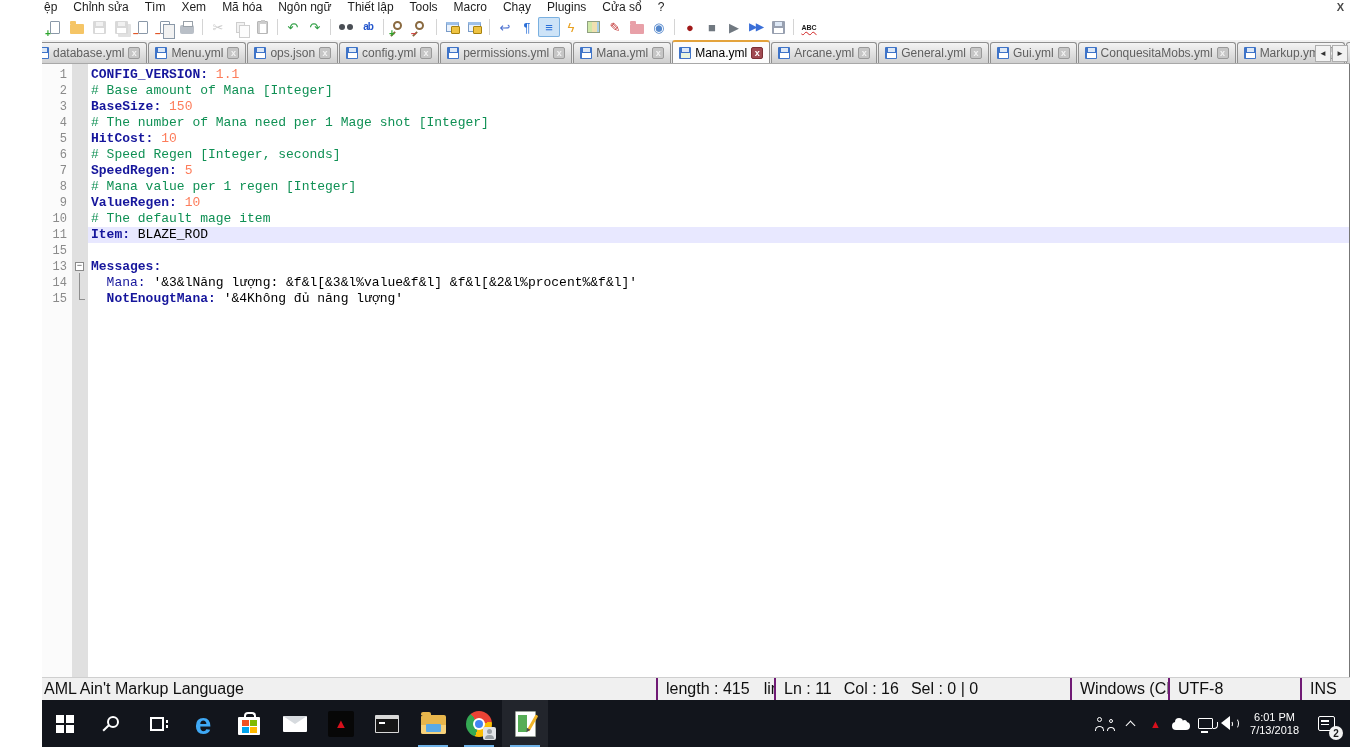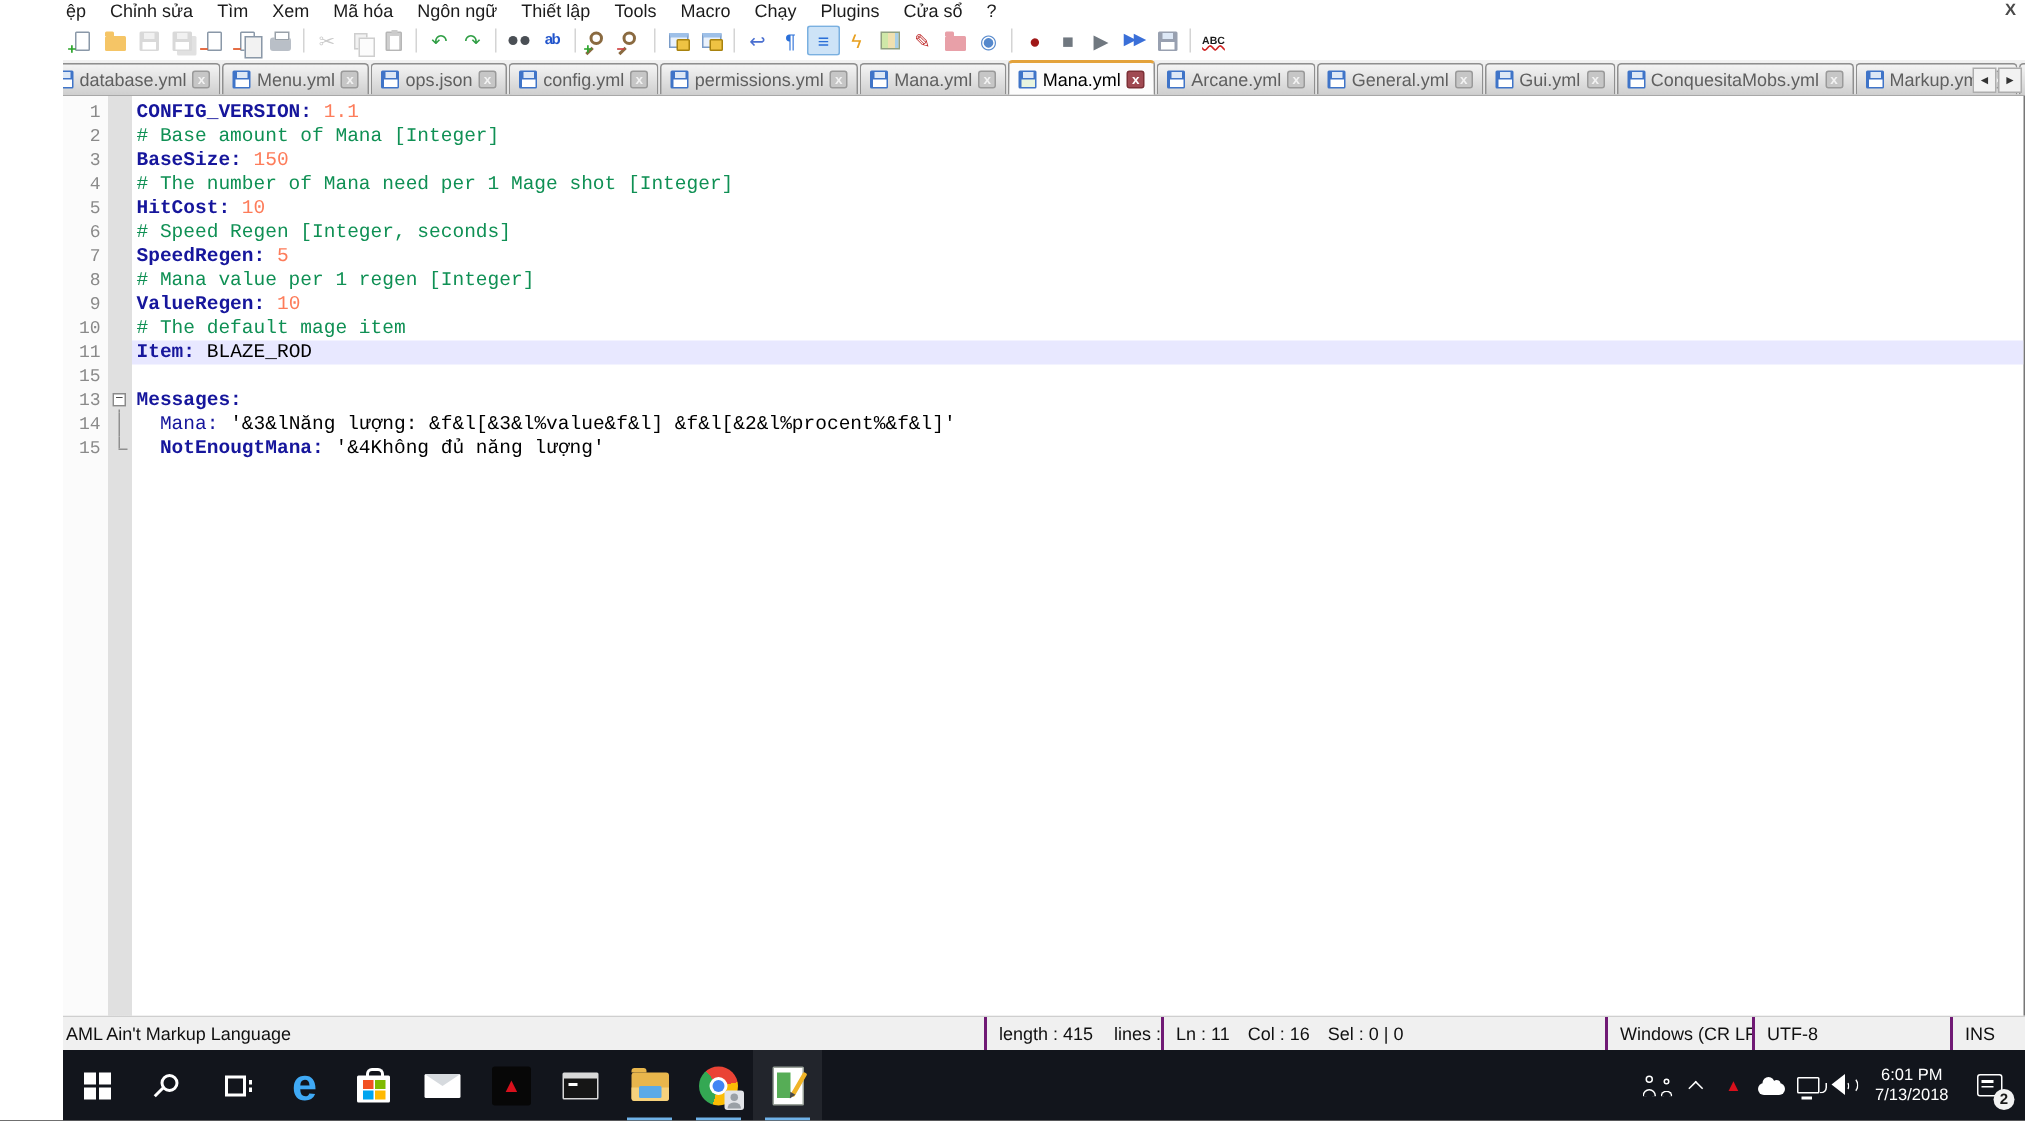--- a/index.html
+++ b/index.html
@@ -64,21 +64,21 @@
   .ed-num { width:30px; text-align:right; padding-right:5px; font-size:12px; flex:none; }
   .ed-fold { width:16px; position:relative; flex:none; }
   .ed-text { flex:1; white-space:pre; padding-left:3px; }
   .fold-box { position:absolute; left:3px; top:3px; width:9px; height:9px; background:#fff; border:1px solid #8a8a8a; line-height:7px; font-size:9px; text-align:center; color:#444; }
   .fold-tail { position:absolute; left:7px; top:14px; bottom:0; width:1px; background:#8f8f8f; }
   .fold-v { position:absolute; left:7px; top:0; bottom:0; width:1px; background:#8f8f8f; }
   .fold-v.half { bottom:8px; }
   .fold-h { position:absolute; left:7px; top:8px; width:6px; height:1px; background:#8f8f8f; }
 
   
-  .statusbar { height:23px; background:#f0f0f0; border-top:1px solid #cfcfcf; display:flex; align-items:center; font-size:12px; color:#101010; }
+  .statusbar { height:23px; background:#f0f0f0; border-top:1px solid #cfcfcf; display:flex; align-items:center; font-size:16px; color:#101010; }
   .sb { height:100%; display:flex; align-items:center; padding:0 8px; gap:14px; border-left:2px solid #701a75; white-space:nowrap; overflow:hidden; }
   .sb-doctype { flex:1; border-left:none; padding-left:2px; }
   .sb-size { width:118px; }
   .sb-pos { width:296px; gap:12px; }
   .sb-eol { width:98px; }
   .sb-enc { width:132px; }
   .sb-ins { width:50px; }
 
   
   .taskbar { height:47px; background:#12151c; display:flex; align-items:stretch; color:#fff; }

